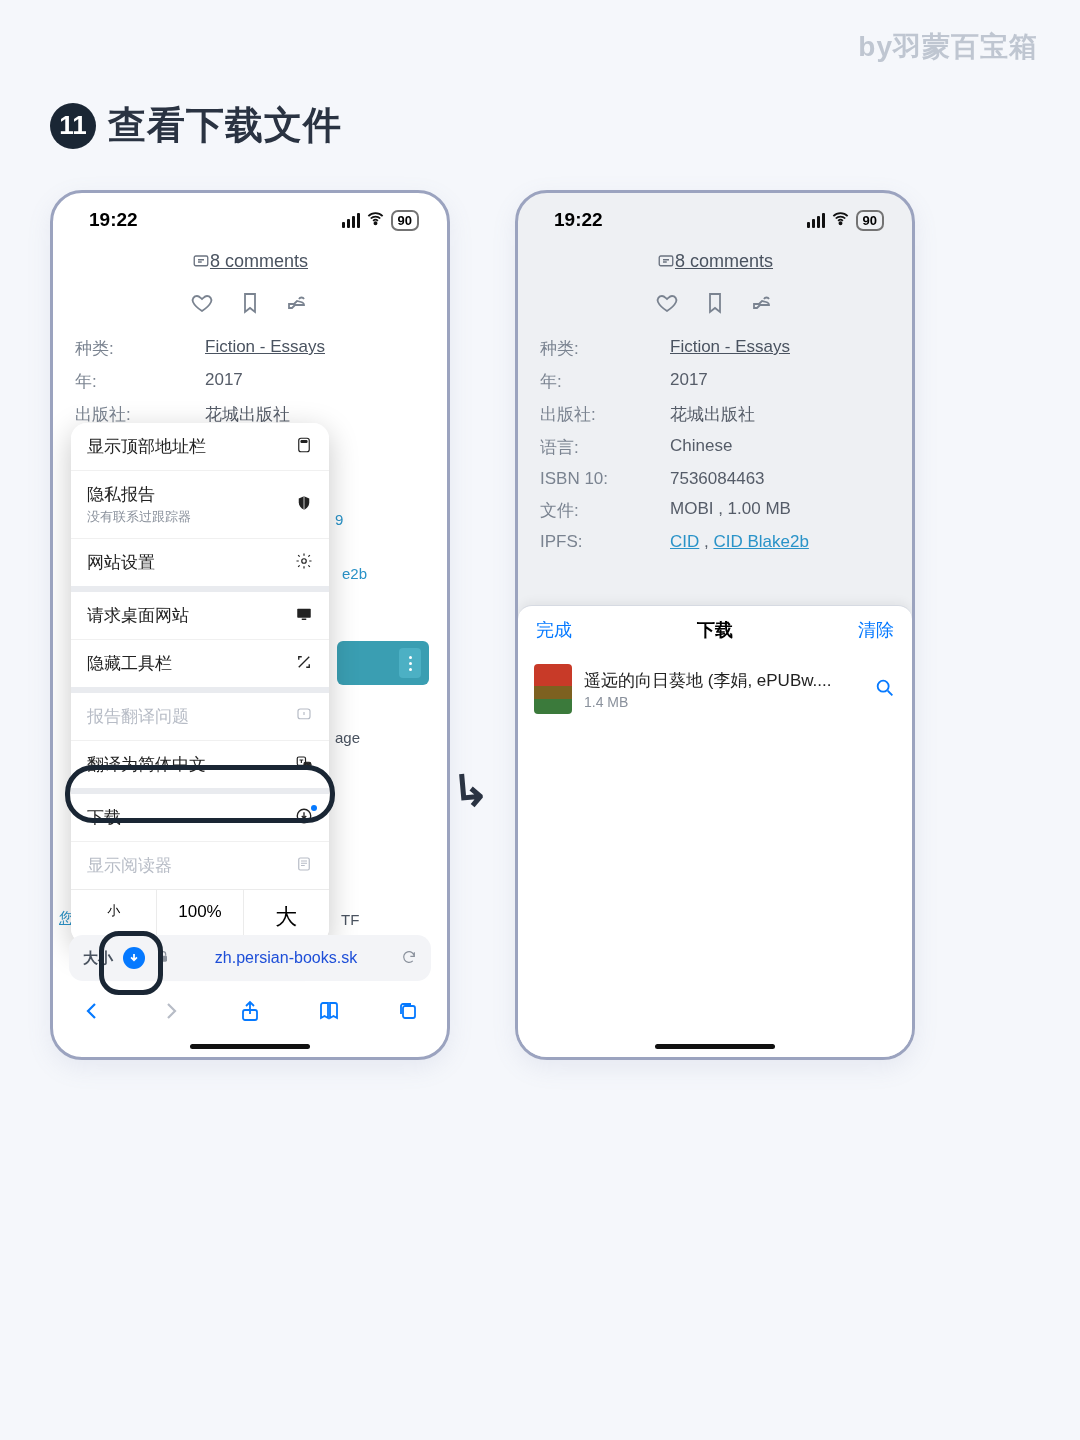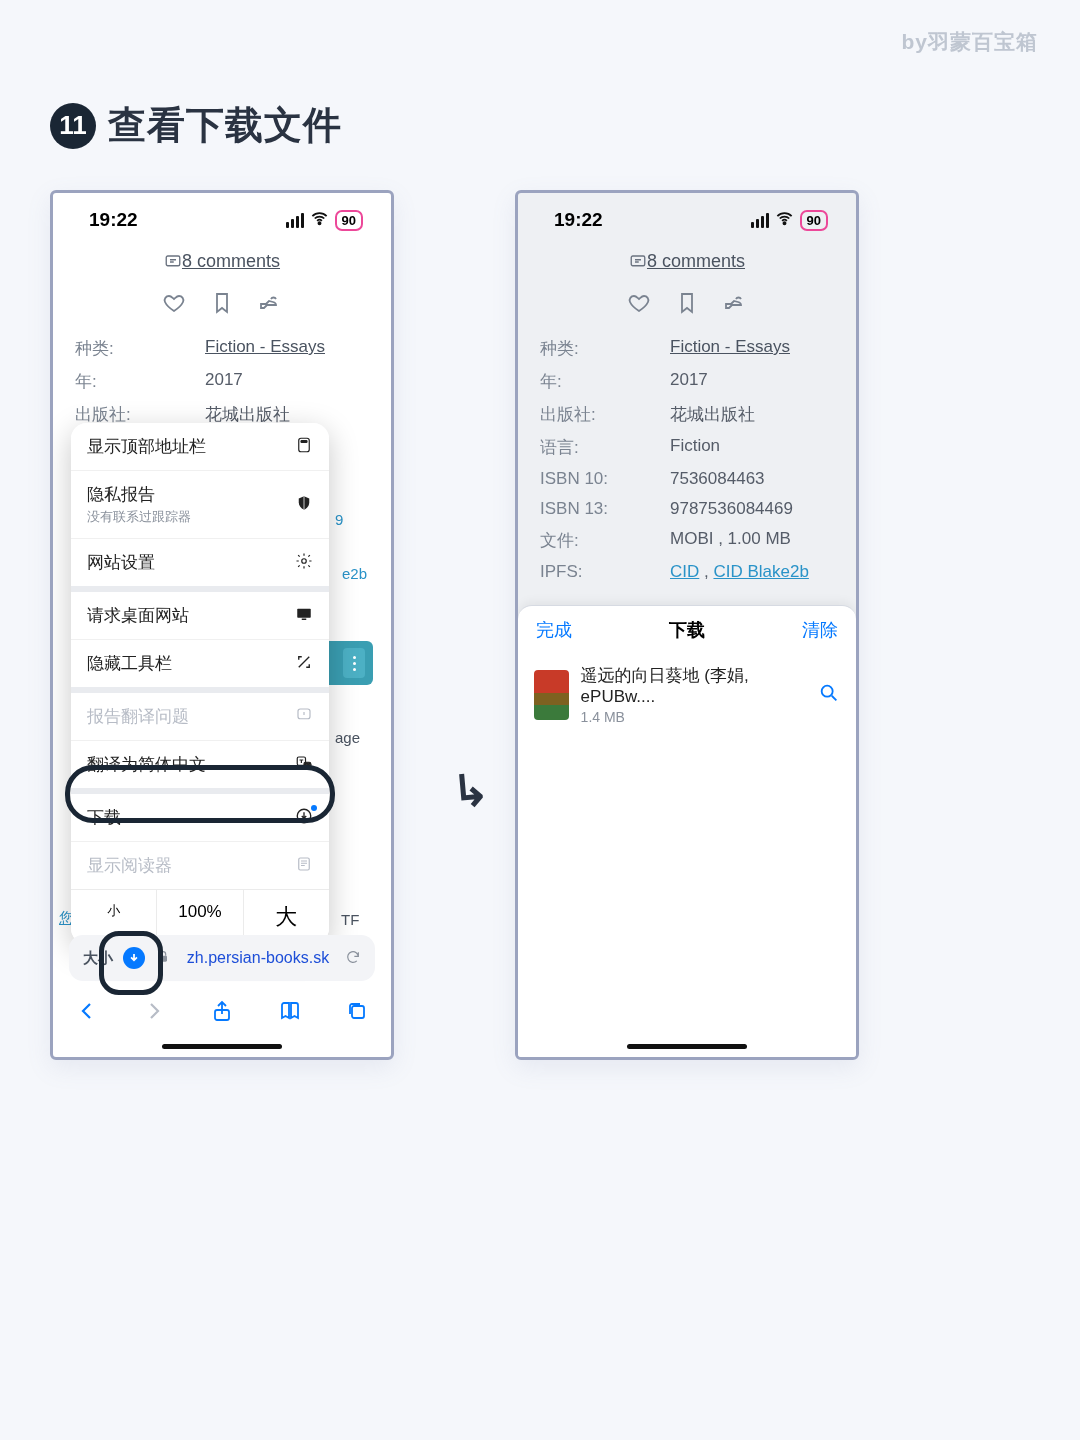--- a/index.html
+++ b/index.html
@@ -1,46 +1,46 @@
 <!DOCTYPE html>
 <html><head>
 <meta charset="utf-8">
 <style>
 * { box-sizing: border-box; margin: 0; padding: 0; }
 body { font-family: -apple-system, "PingFang SC", "Helvetica Neue", Arial, sans-serif;
        background: #f5f7fb; width: 1080px; height: 1440px; position: relative; }
 
 
 .watermark { position: absolute; top: 28px; right: 42px; color: #bfc6d1;
-             font-size: 21px; font-weight: 700; letter-spacing: 1px; }
+             font-size: 28px; font-weight: 700; letter-spacing: 1px; }
 
 
 .step { position: absolute; left: 50px; top: 100px; display: flex; align-items: center; gap: 12px; }
 .step .badge { width: 46px; height: 46px; border-radius: 50%; background: #1a2634; color: #fff;
                display: flex; align-items: center; justify-content: center; font-size: 26px; font-weight: 800; }
 .step .title { font-size: 38px; font-weight: 800; color: #2a3342; letter-spacing: 1px; }
 
 
 .arrow { position: absolute; left: 452px; top: 765px; font-size: 44px; color: #2a3342;
          transform: rotate(-5deg); font-weight: 700; }
 
 
-.phone { position: absolute; width: 344px; height: 870px; border: 3px solid #9ba3bf;
-         border-radius: 6px; background: #fff; overflow: hidden;
+.phone { position: absolute; width: 400px; height: 870px; border: 3px solid #9ba3bf;
+         border-radius: 32px; background: #fff; overflow: hidden;
          box-shadow: 0 8px 24px rgba(120,130,170,0.12); }
 .phone.left  { left: 50px;  top: 190px; }
 .phone.right { left: 515px; top: 190px; background: #eef0f3; }
 
 .statusbar { height: 54px; display: flex; align-items: center; justify-content: space-between;
              padding: 0 28px 0 36px; font-size: 19px; font-weight: 700; }
 .statusbar .icons { display: flex; align-items: center; gap: 6px; }
 .sig { display:inline-flex; align-items:flex-end; gap:2px; }
 .sig i { width:3px; background:#111; display:inline-block; border-radius:1px; }
 .sig i:nth-child(1){height:6px}.sig i:nth-child(2){height:9px}.sig i:nth-child(3){height:12px}.sig i:nth-child(4){height:15px}
-.bat { display:inline-flex; align-items:center; gap:2px; border:2px solid #ec4899; border-radius:7px;
+.bat { display:inline-flex; align-items:center; gap:2px; border:2px solid #737373; border-radius:7px;
        padding:1px 5px; font-size:13px; font-weight:800; }
 
 
 .comments { display:flex; justify-content:center; align-items:center; margin-top:4px;
             font-size:18px; color:#4a5360; text-decoration:underline; }
 .actionrow { display:flex; justify-content:center; gap:24px; margin:18px 0 10px; color:#7a8390; font-size:24px; }
 
 
 .meta { padding: 4px 22px; font-size:17px; }
 .meta .row { display:flex; padding: 5px 0; color:#555c68; }
@@ -377,29 +377,25 @@
     <div class="row">
         <span class="k">年:</span>
         <span class="v">2017</span>
       </div>
     <div class="row">
         <span class="k">出版社:</span>
         <span class="v">花城出版社</span>
       </div>
     <div class="row">
         <span class="k">语言:</span>
-        <span class="v">Fiction</span>
+        <span class="v">Chinese</span>
       </div>
     <div class="row">
         <span class="k">ISBN 10:</span>
         <span class="v">7536084463</span>
-      </div>
-    <div class="row">
-        <span class="k">ISBN 13:</span>
-        <span class="v">9787536084469</span>
       </div>
     <div class="row">
         <span class="k">文件:</span>
         <span class="v">MOBI , 1.00 MB</span>
       </div>
     <div class="row">
         <span class="k">IPFS:</span>
       <span class="v">
         <a>CID</a><span> , </span><a>CID Blake2b</a>
       </span>

